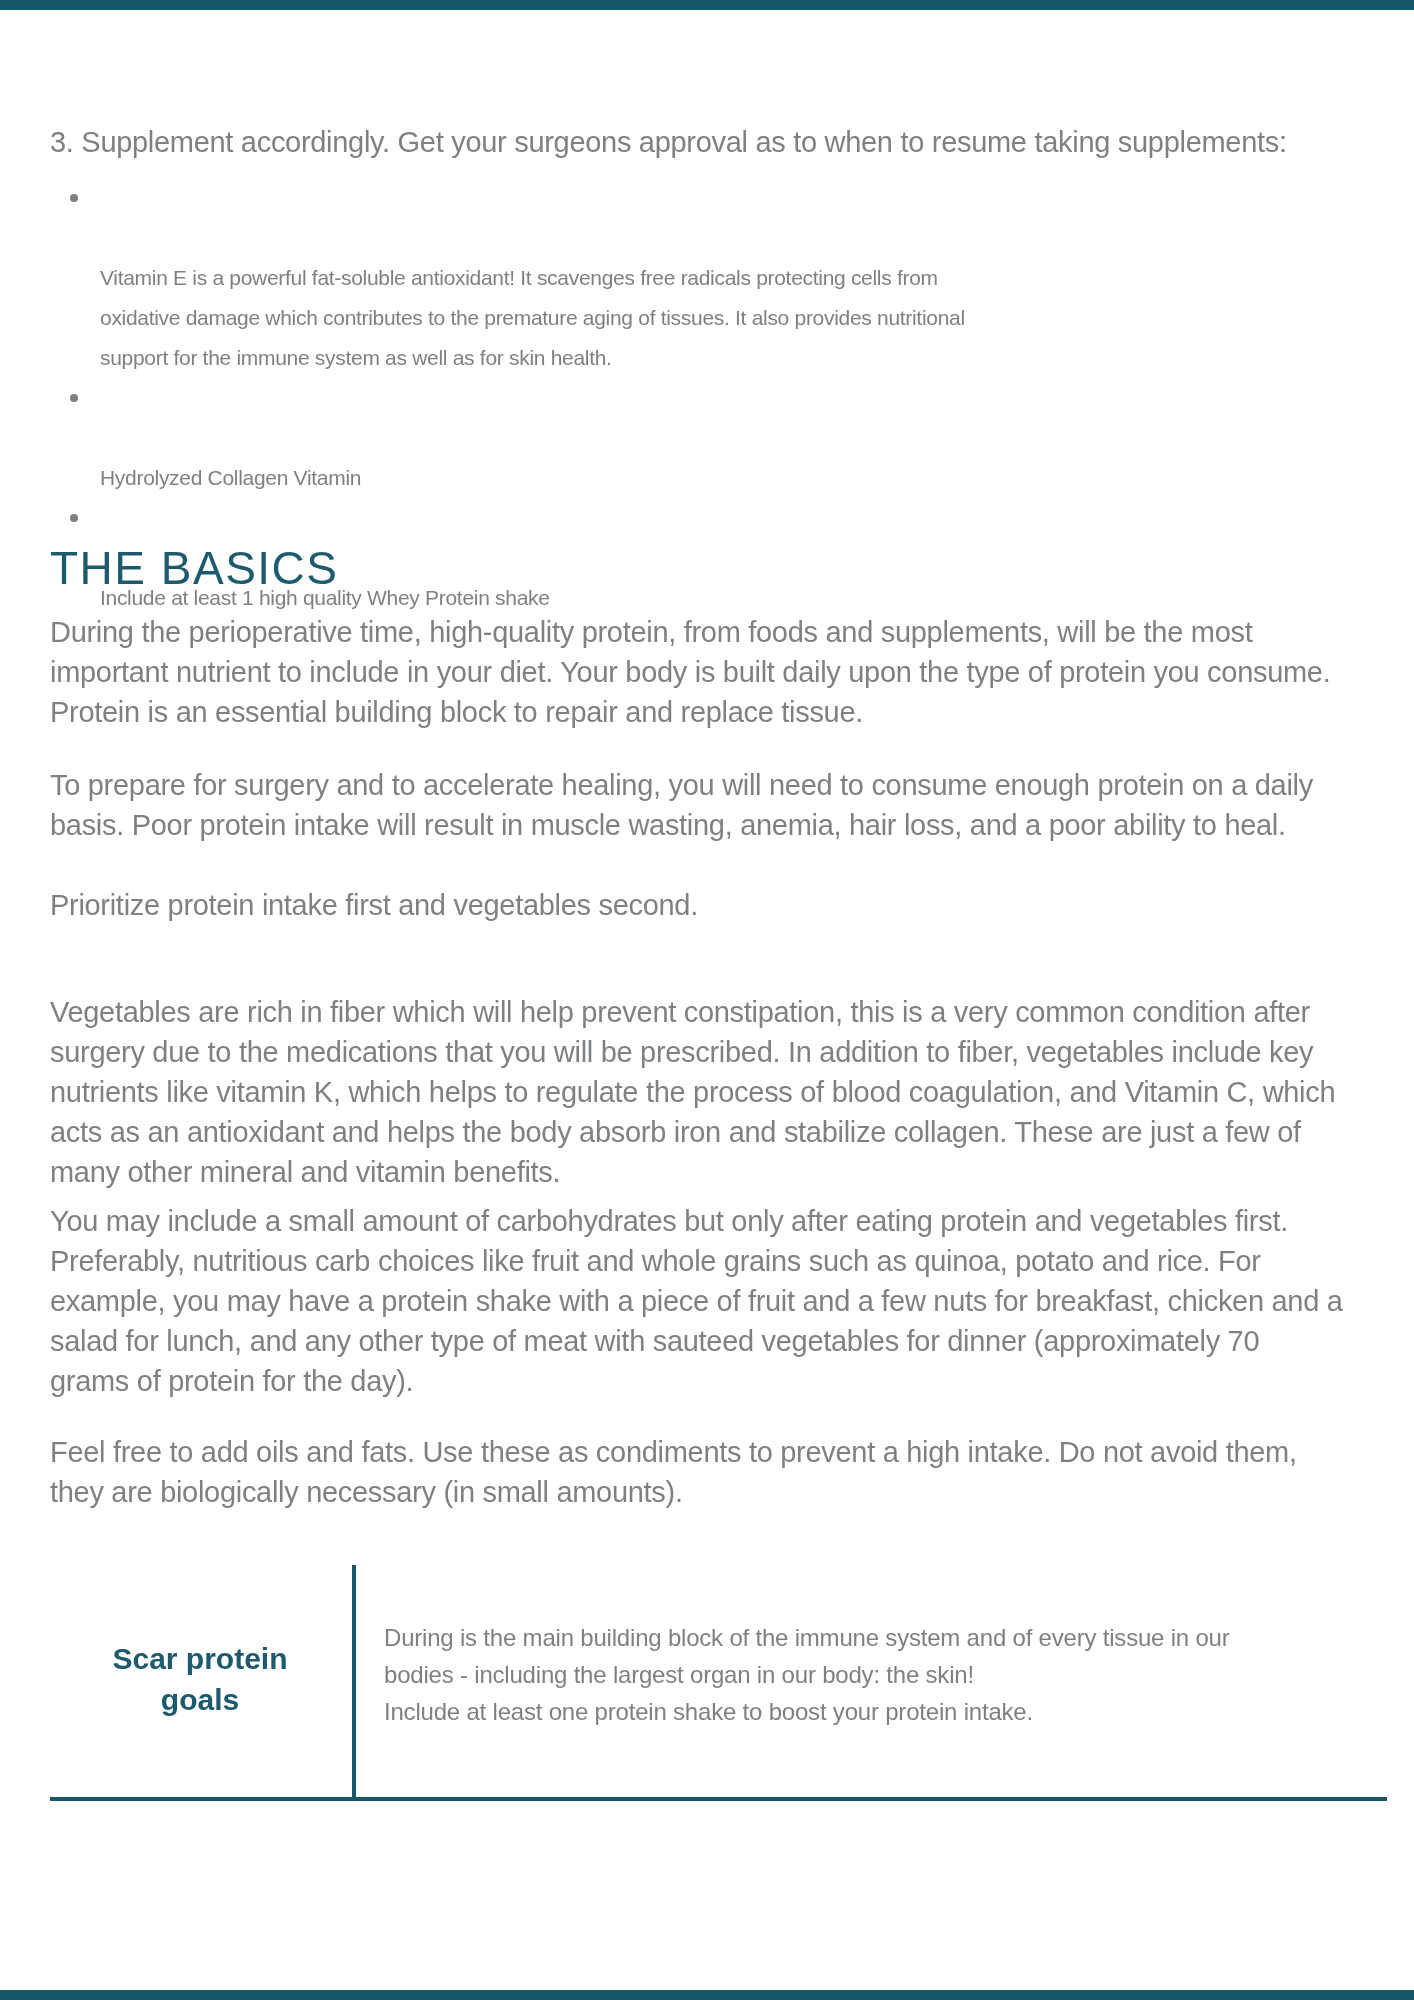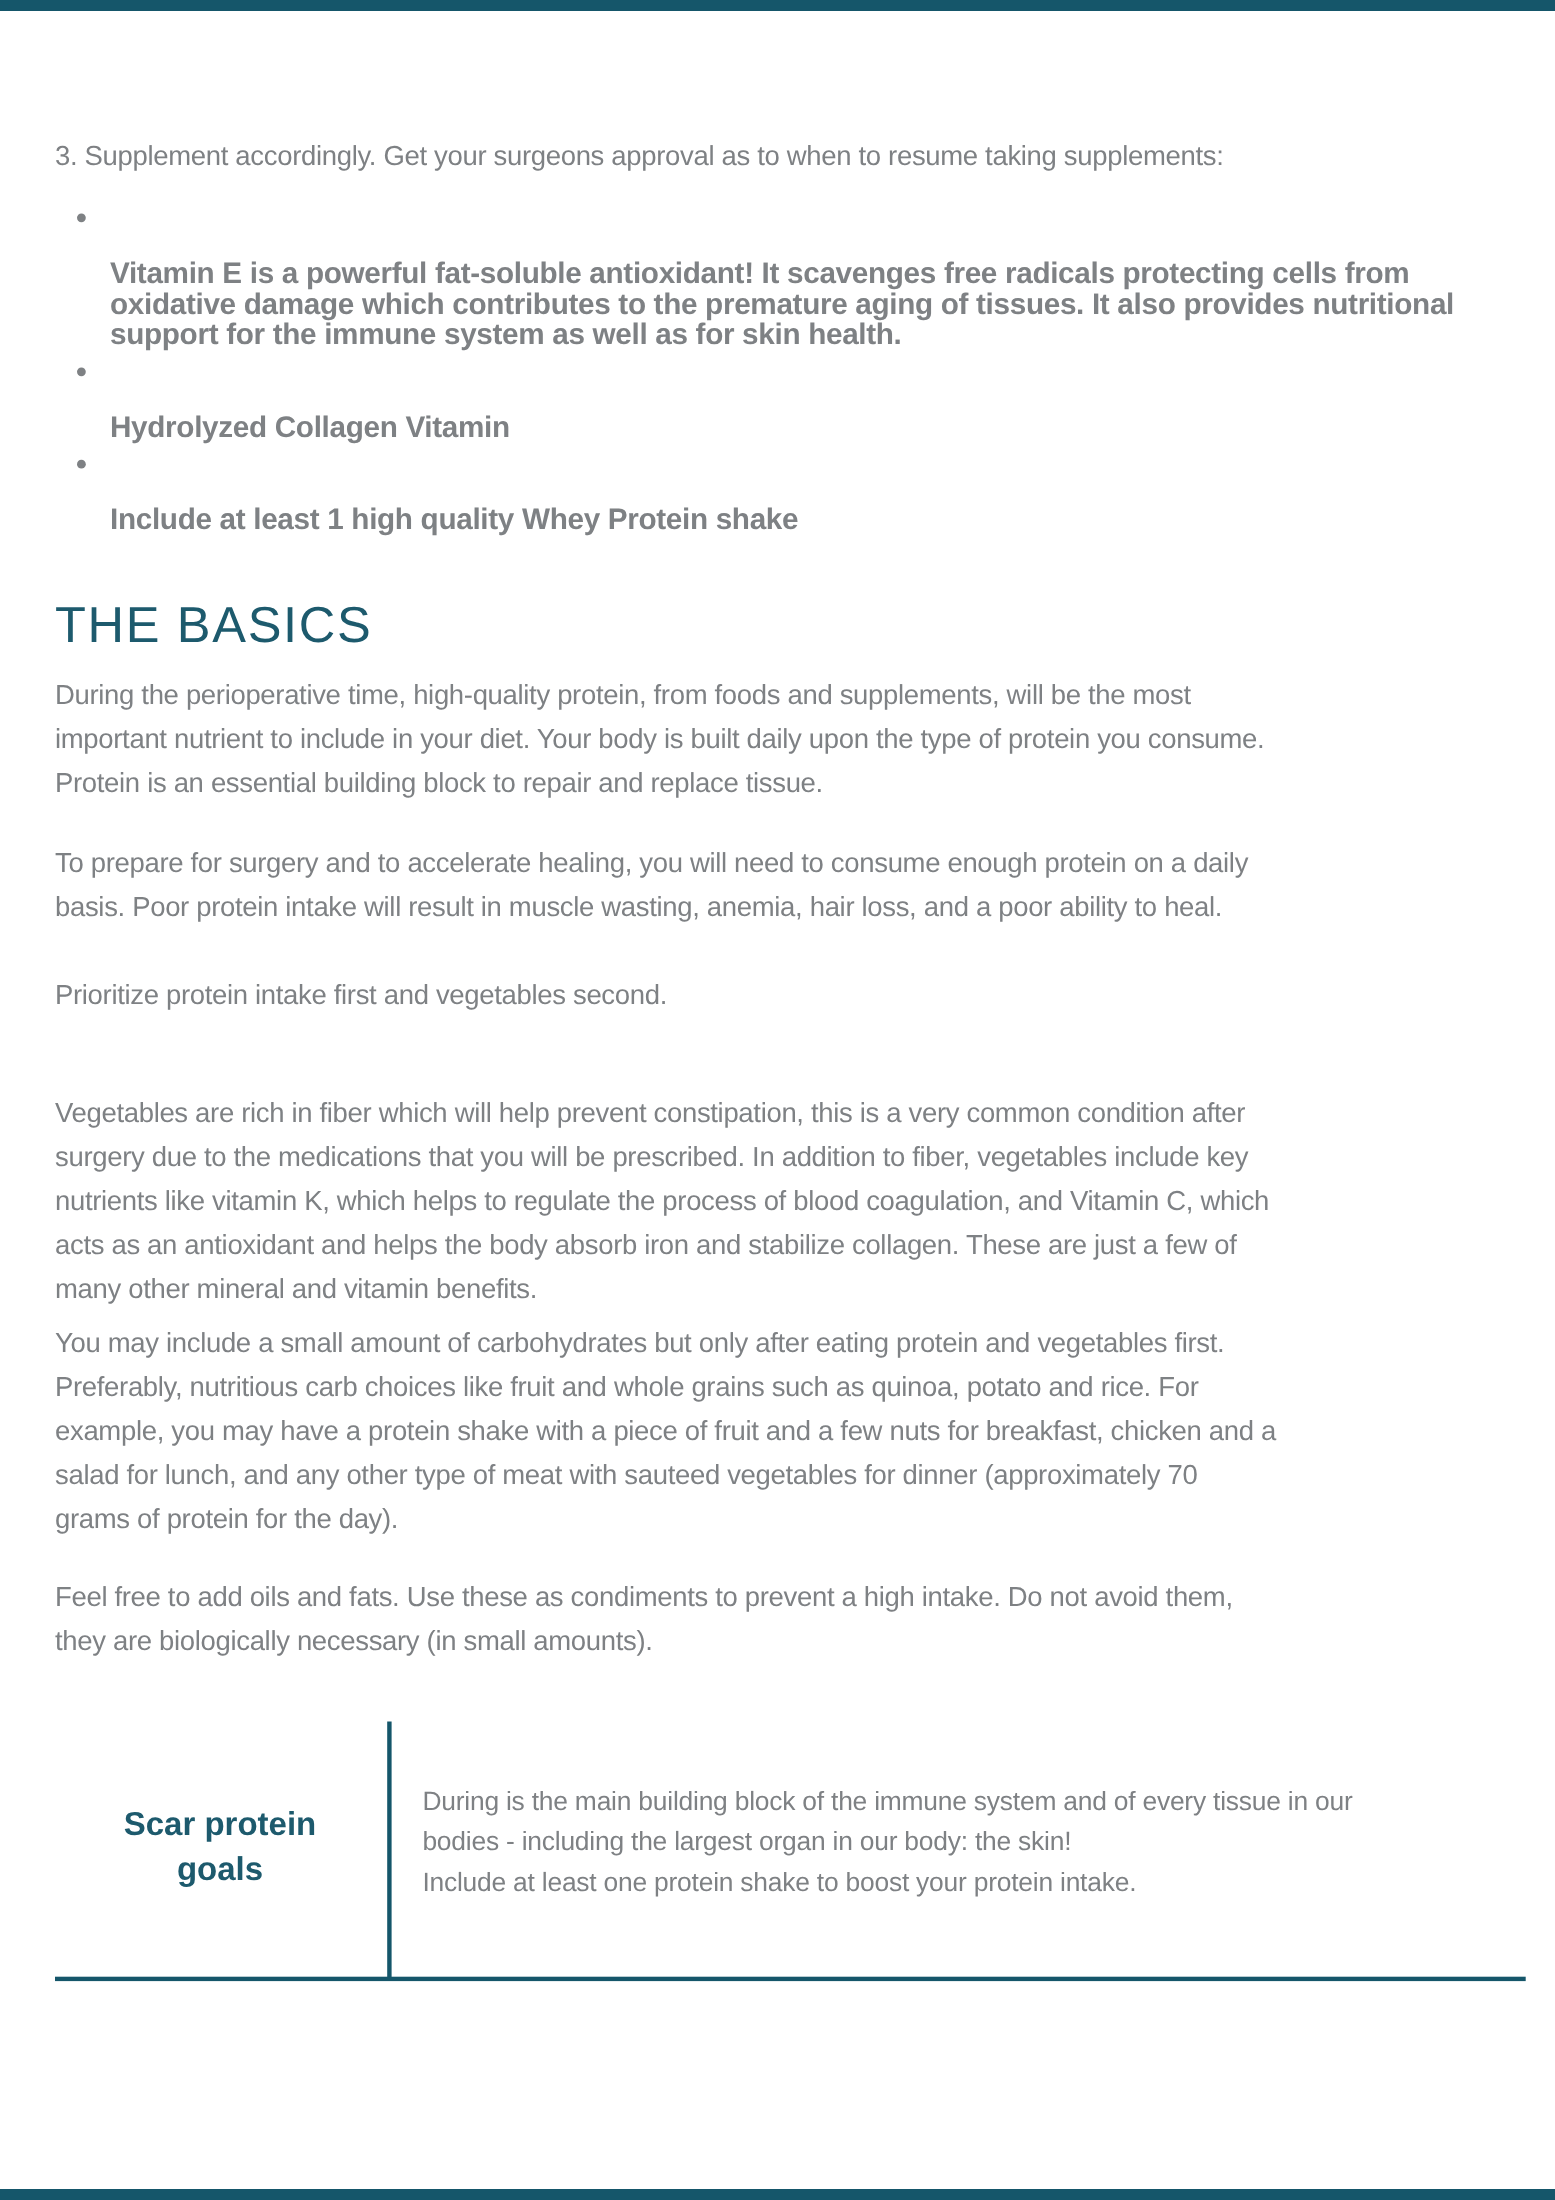--- a/index.html
+++ b/index.html
@@ -18,42 +18,41 @@
     height: 10px;
     background: var(--rule-color, #15566a);
   }
   .accent-bar.top { top: 0; }
   .accent-bar.bottom { bottom: 0; }
 
   .body-text {
     position: absolute;
     left: 50px;
     width: 1345px;
-    font-size: 25px;
+    font-size: 29px;
     line-height: 40px;
     letter-spacing: -0.3px;
     color: var(--body-color, #7e8184);
     white-space: pre-line;
   }
 
   .bullet-list {
     position: absolute;
     left: 50px;
     top: 178px;
     width: 1345px;
   }
   .bullet-item {
     position: relative;
     padding-left: 50px;
-    font-size: 27px;
-    line-height: 28px;
+    font-size: 21px;
+    line-height: 40px;
     letter-spacing: -0.3px;
     color: var(--body-color, #7e8184);
     white-space: pre-line;
-    font-weight: bold;
   }
   .bullet-item .dot {
     position: absolute;
     left: 20px;
     top: 16px;
     width: 8px;
     height: 8px;
     border-radius: 50%;
     background: var(--body-color, #7e8184);
   }

